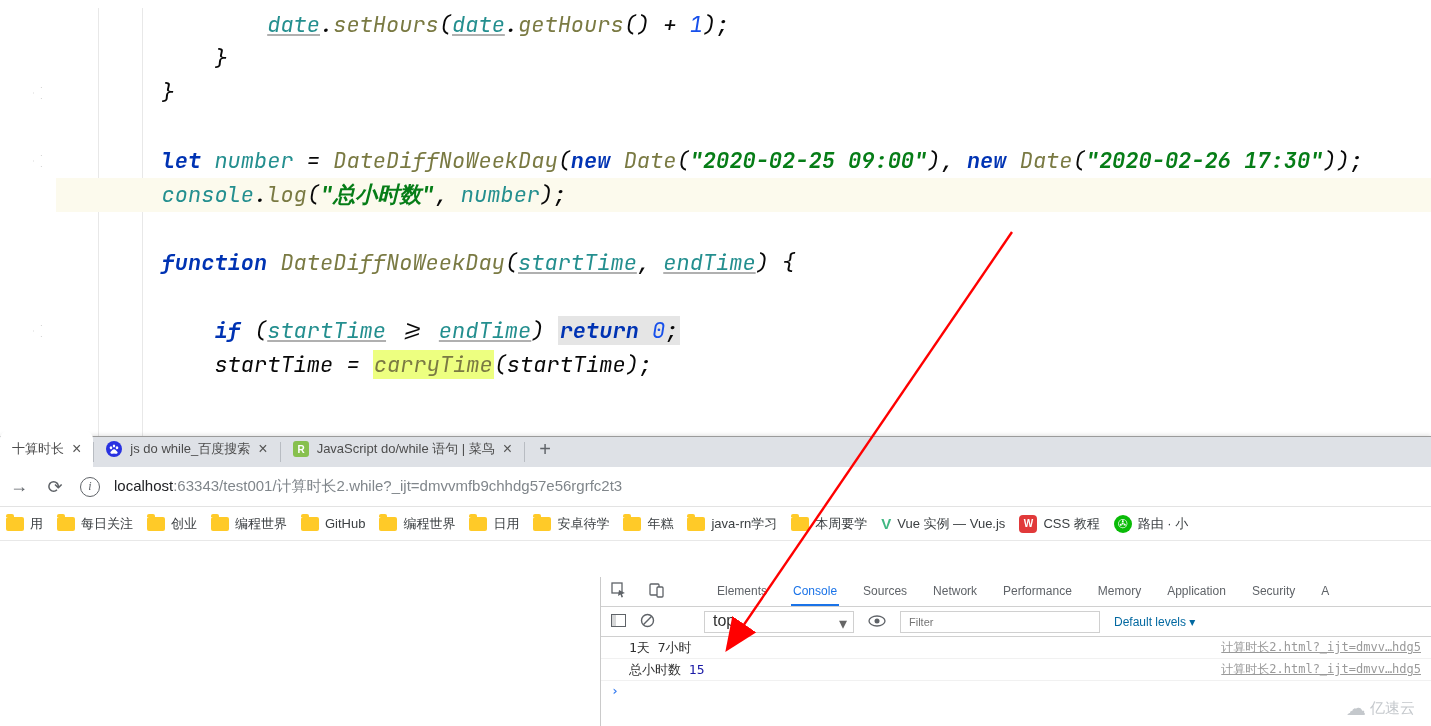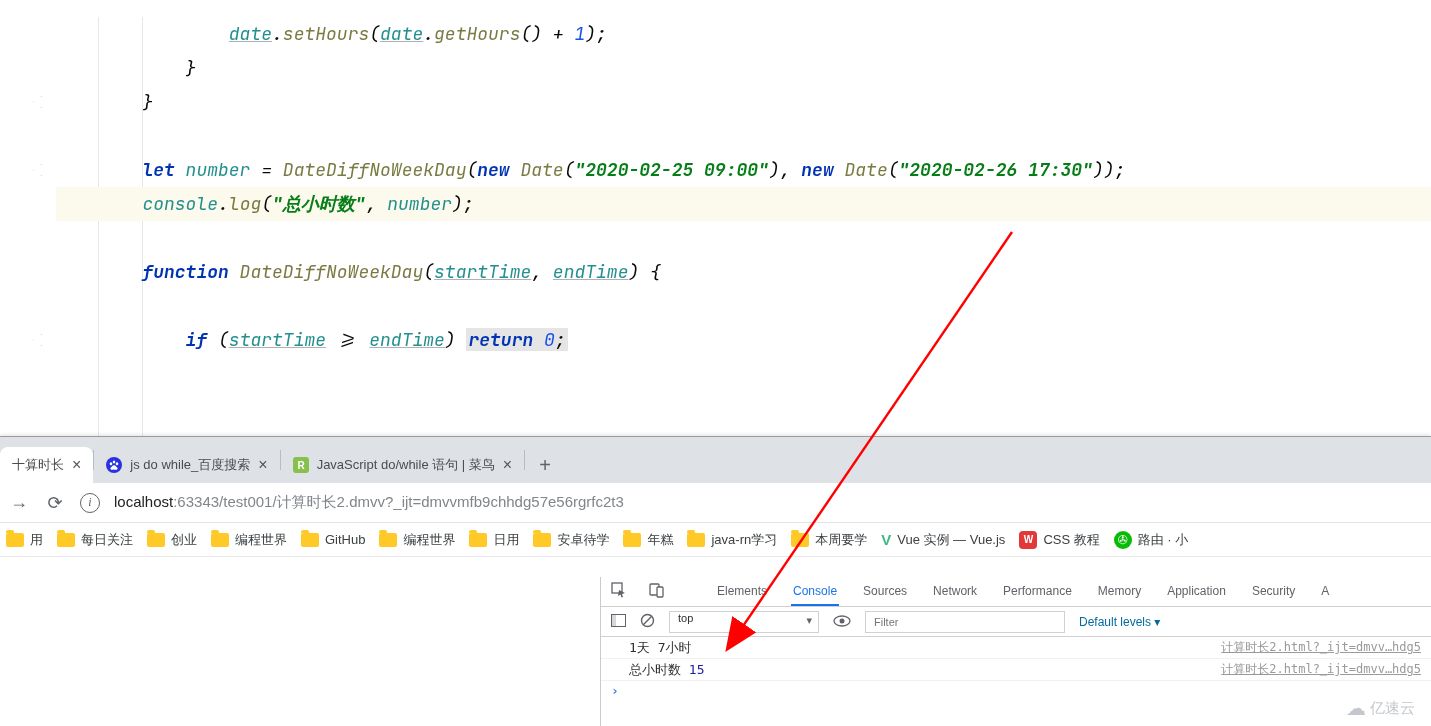--- a/index.html
+++ b/index.html
@@ -10,25 +10,25 @@
     color: #333;
     width: 1431px;
     height: 726px;
     overflow: hidden;
     position: relative;
   }
 
   
   .editor {
     position: absolute;
-    top: 17px; left: 0; right: 0;
+    top: 8px; left: 0; right: 0;
     height: 436px;
     overflow: hidden;
     font-family: "JetBrains Mono", Consolas, monospace;
-    font-size: 18px;
+    font-size: 22px;
     line-height: 34px;
     background: #fff;
   }
   .gutter-col {
     position: absolute;
     left: 30px; top: 0; width: 22px; height: 100%;
   }
   .fold-icon {
     position: absolute;
     left: 0;
@@ -65,21 +65,21 @@
 
   
   .browser {
     position:absolute;
     top:436px; left:0; right:0; bottom:0;
     background:#fff;
     border-top:1px solid #9b9b9b;
     box-shadow: 0 -1px 4px rgba(0,0,0,.12);
   }
   .tabstrip {
-    height:46px;
+    height:30px;
     background:#dee1e6;
     display:flex; align-items:flex-end;
     padding-left:0;
     gap:0;
   }
   .tab {
     height:36px;
     display:flex; align-items:center;
     padding:0 12px;
     border-radius:8px 8px 0 0;
@@ -164,22 +164,22 @@
   .dt-iconbtn{cursor:pointer;font-size:14px;color:#5f6368;}
   .dt-tab{cursor:pointer; padding:6px 2px;text-align:right;}
   .dt-tab.active{color:#1a73e8;border-bottom:2px solid #1a73e8;}
   .dt-toolbar{
     height:30px;display:flex;align-items:center;
     border-bottom:1px solid #d0d0d0;
     padding:0 10px; gap:14px;
   }
   .dt-select{
     border:1px solid #d0d0d0;height:22px;padding:0 22px 0 8px;
-    background:#fff;font-size:11px;
-    min-width:150px;position:relative;color:#303030;
+    background:#fff;font-size:16px;
+    min-width:150px;position:relative;color:#303030;margin-left:35px;
   }
   .dt-select::after{content:"▾";position:absolute;right:6px;top:2px;color:#666;}
   .dt-filter{
     border:1px solid #d0d0d0;height:22px;padding:0 8px;
     font-size:11px;width:200px;background:#fff;
   }
   .dt-levels{color:#0369a1;cursor:pointer;}
   .dt-console{flex:1;overflow:auto;font-family:Menlo,Consolas,monospace;font-size:13px;}
   .dt-row{display:flex;align-items:center;height:22px;padding:0 10px 0 28px;border-bottom:1px solid #f1f1f1;gap:46px;}
   .dt-row .msg{flex:1;}
@@ -213,20 +213,21 @@
       <div class="line">                <span class="k-ident k-under">date</span><span class="k-punct">.</span><span class="k-func">setHours</span><span class="k-punct">(</span><span class="k-ident k-under">date</span><span class="k-punct">.</span><span class="k-func">getHours</span><span class="k-punct">() + </span><span class="k-number">1</span><span class="k-punct">);</span></div>
       <div class="line">            <span class="k-punct">}</span></div>
       <div class="line">        <span class="k-punct">}</span></div>
       <div class="line">        </div>
       <div class="line">        <span class="k-keyword">let </span><span class="k-ident">number</span><span class="k-punct"> = </span><span class="k-func">DateDiffNoWeekDay</span><span class="k-punct">(</span><span class="k-keyword">new </span><span class="k-func">Date</span><span class="k-punct">(</span><span class="k-string">"2020-02-25 09:00"</span><span class="k-punct">), </span><span class="k-keyword">new </span><span class="k-func">Date</span><span class="k-punct">(</span><span class="k-string">"2020-02-26 17:30"</span><span class="k-punct">));</span></div>
       <div class="line hl-line">        <span class="k-ident">console</span><span class="k-punct">.</span><span class="k-func">log</span><span class="k-punct">(</span><span class="k-string">"总小时数"</span><span class="k-punct">, </span><span class="k-ident">number</span><span class="k-punct">);</span></div>
       <div class="line">        </div>
       <div class="line">        <span class="k-keyword">function </span><span class="k-func">DateDiffNoWeekDay</span><span class="k-punct">(</span><span class="k-ident k-under">startTime</span><span class="k-punct">, </span><span class="k-ident k-under">endTime</span><span class="k-punct">) {</span></div>
       <div class="line">            </div>
       <div class="line">            <span class="k-keyword">if </span><span class="k-punct">(</span><span class="k-ident k-under">startTime</span><span class="k-punct"> &gt;= </span><span class="k-ident k-under">endTime</span><span class="k-punct">) </span><span class="hl-ret"><span class="k-keyword">return </span><span class="k-number">0</span><span class="k-punct">;</span></span></div>
+      <div class="line">            <span class="k-punct">startTime = </span><span class="hl-call k-func">carryTime</span><span class="k-punct">(startTime);</span></div>
     </div>
 </div>
 
 <div class="browser">
   <div class="tabstrip" id="tabstrip">
       <div class="tab active">
         <span class="title">十算时长</span>
         <span class="closex">×</span>
       </div>
       <div class="tab-sep"></div>
@@ -249,21 +250,21 @@
       </div>
       <div class="tab-sep"></div>
       <div class="newtab">+</div>
     </div>
 
   <div class="omnibar">
     <span class="omni-btn">→</span>
     <span class="omni-btn">⟳</span>
     <span class="omni-info">i</span>
     <span class="url">
-      <span>localhost</span><span class="url-muted">:63343/test001/计算时长2.dmvv?_ijt=dmvvmfb9chhdg57e56rgrfc2t3</span>
+      <span>localhost</span><span class="url-muted">:63343/test001/计算时长2.while?_ijt=dmvvmfb9chhdg57e56rgrfc2t3</span>
     </span>
   </div>
 
   <div class="bookmarks" id="bookmarks">
       <div class="bm">
         <span class="bm-folder"></span>
         <span>用</span>
       </div>
       <div class="bm">
         <span class="bm-folder"></span>

